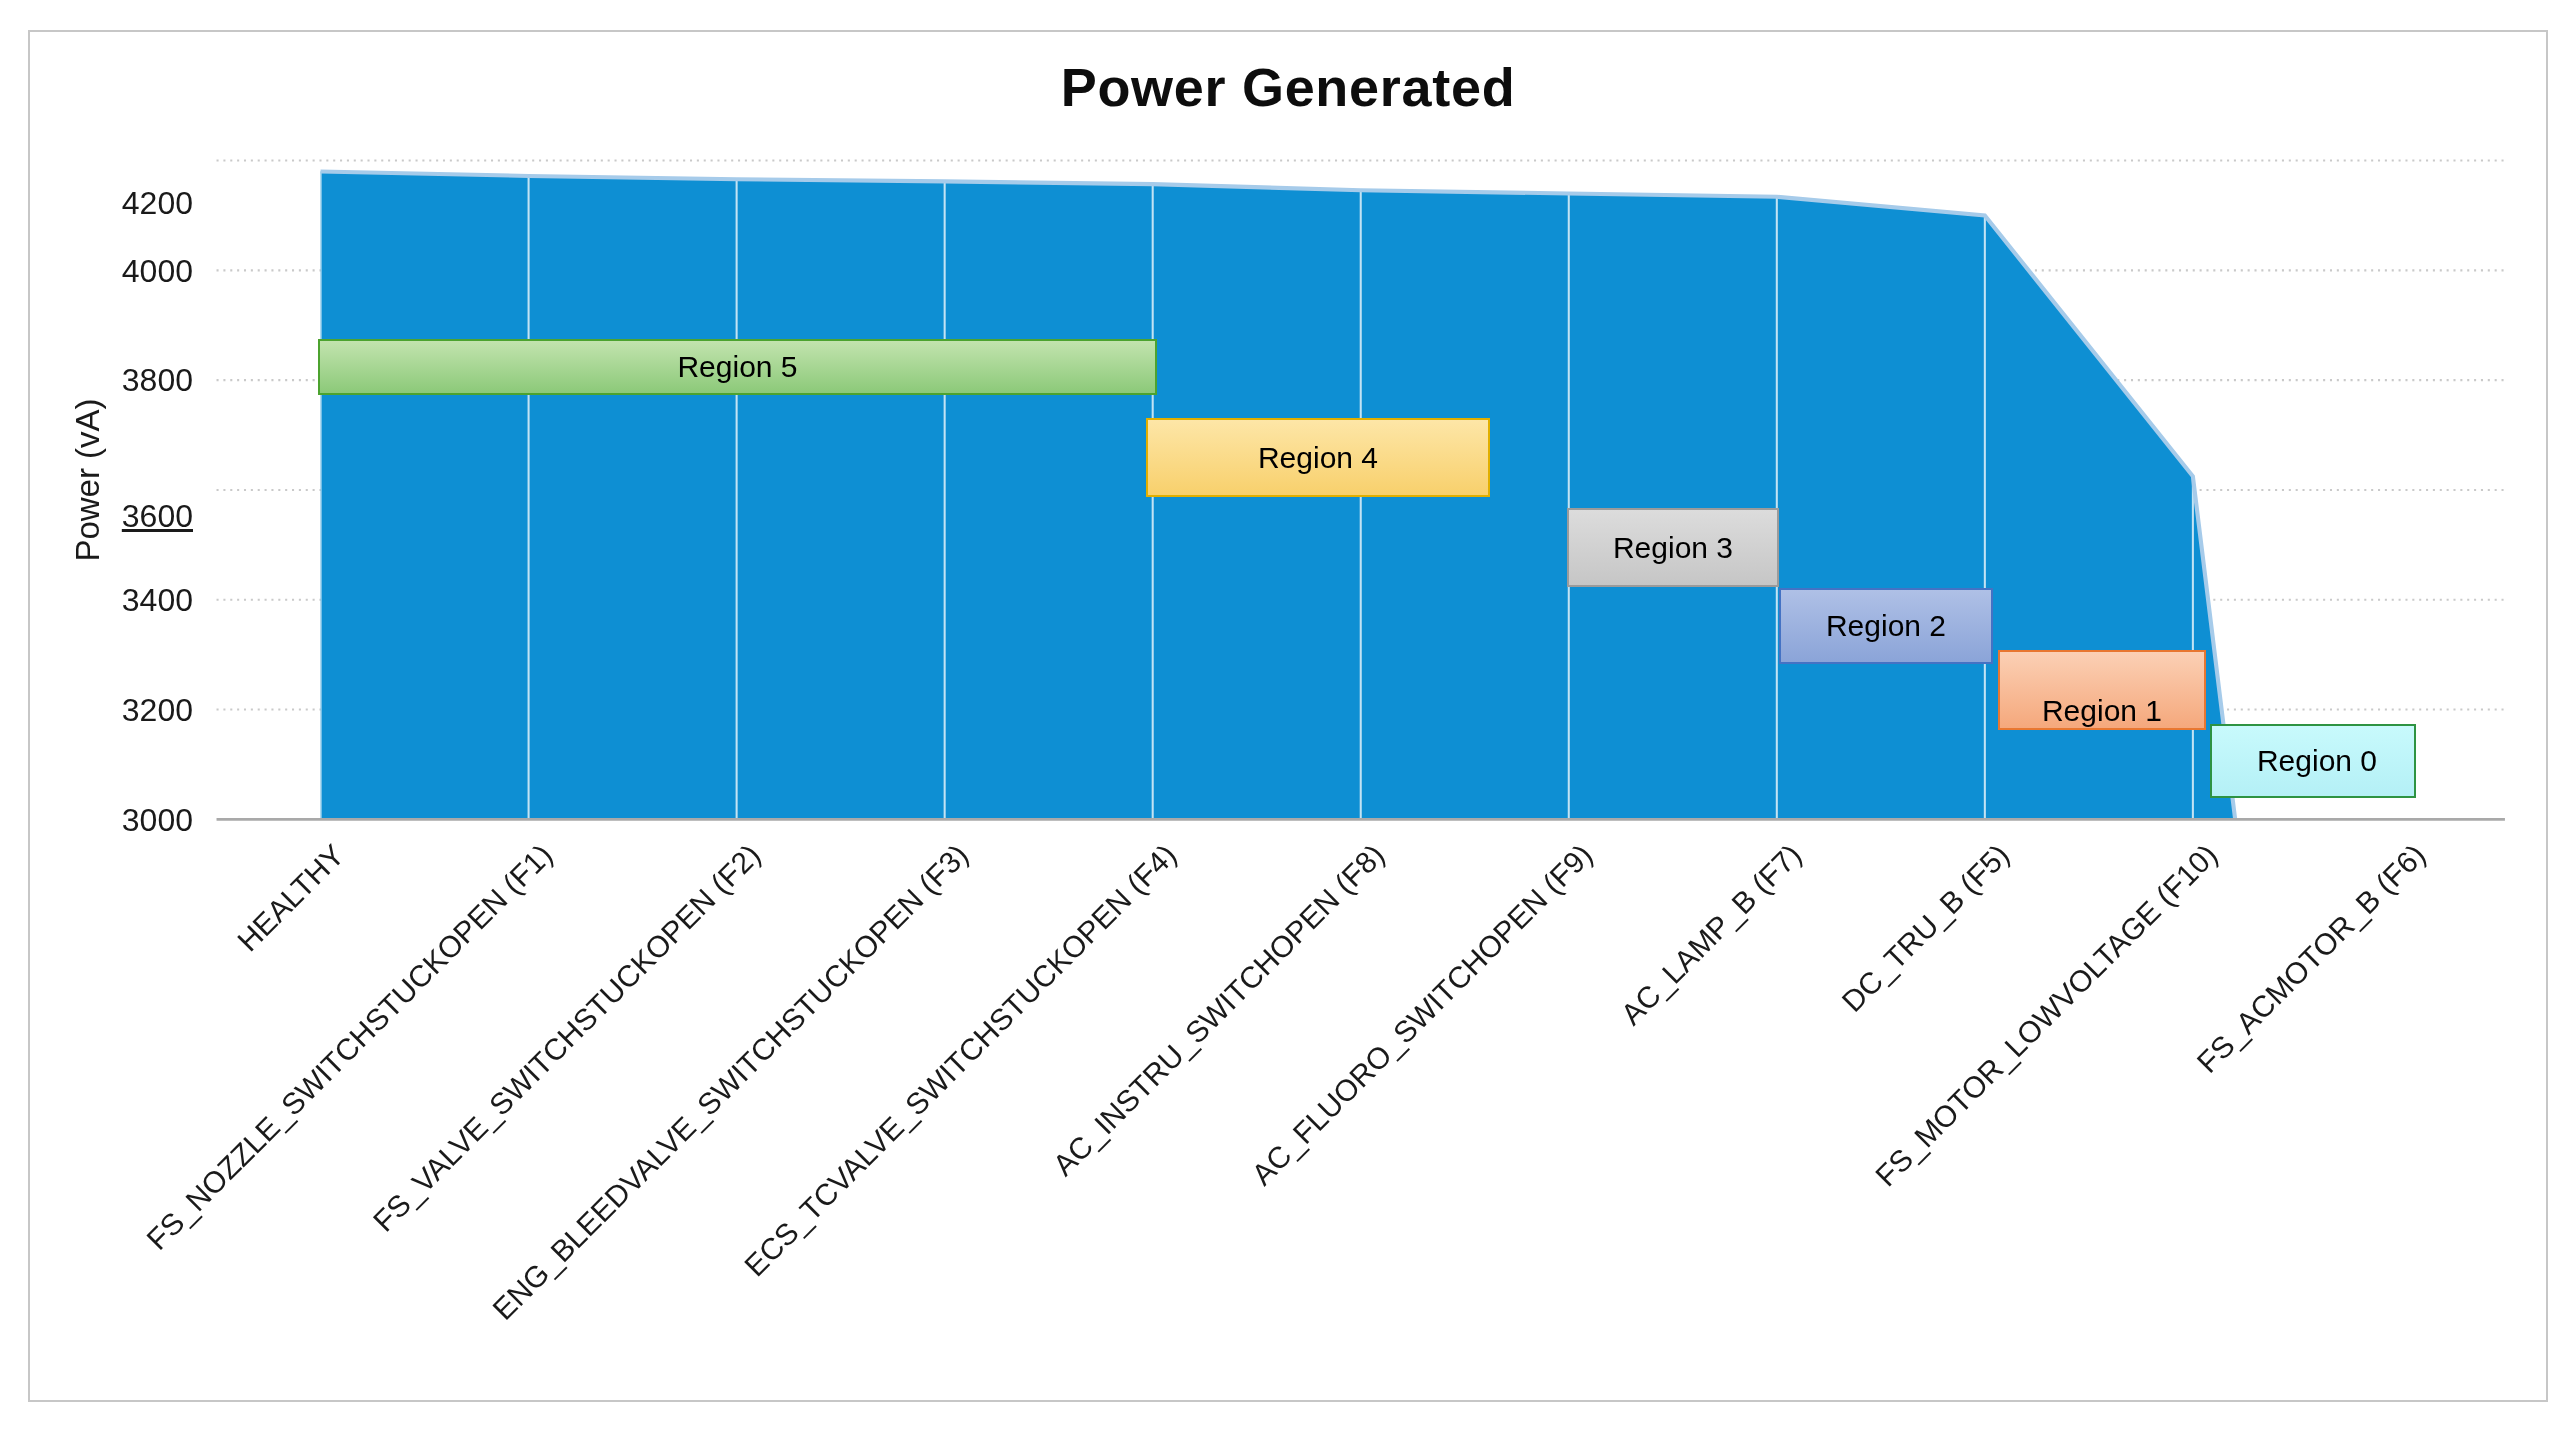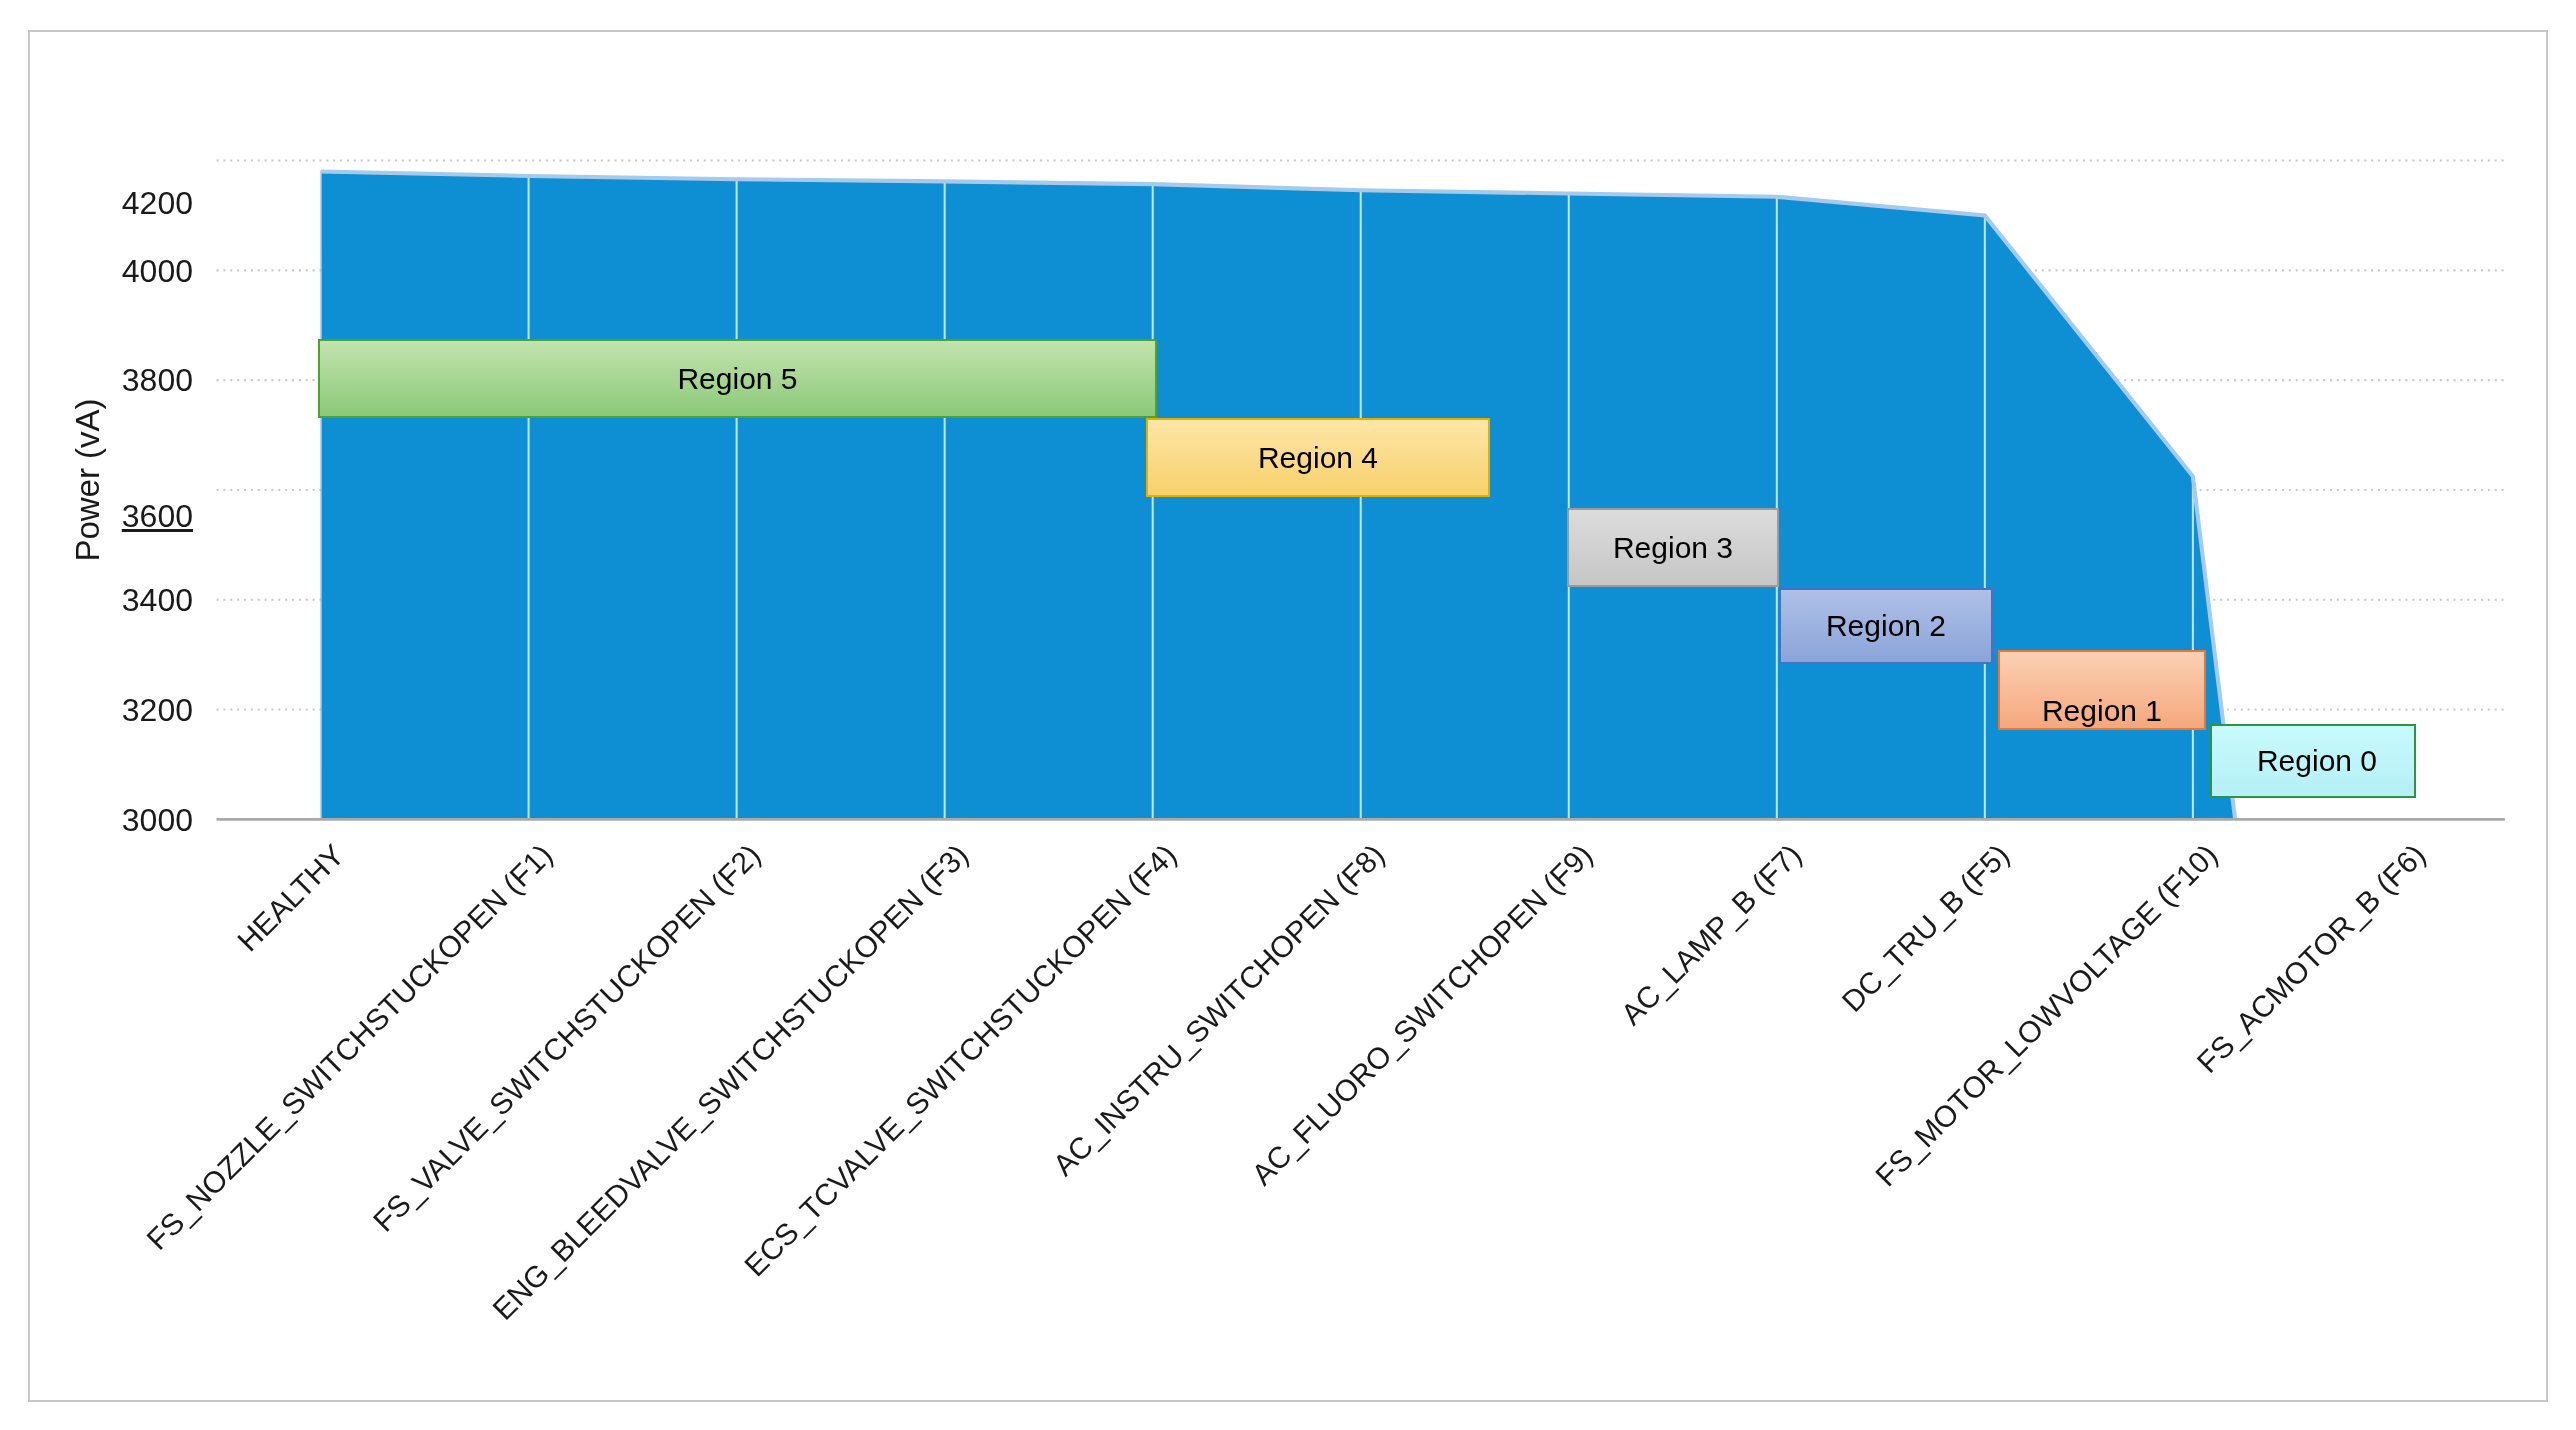--- a/index.html
+++ b/index.html
@@ -34,20 +34,21 @@
     align-items:center; justify-content:center;
   }
   .region-box span{ font-size:30px; color:#000; white-space:nowrap; }
 </style>
 </head>
 <body>
 
 <div id="canvas">
   <div id="frame"></div>
 
+  <div id="chart-title">Power Generated</div>
 
   <div id="y-axis-title">Power (vA)</div>
 
   <svg id="chart-svg" width="2576" height="1430" viewBox="0 0 3753 2084">
       <defs>
         <clipPath id="plotClip">
           <rect x="315" y="234" width="3335" height="960"></rect>
         </clipPath>
         <clipPath id="areaClip">
           <path d="M466.6,1194 L466.6,250.0 L769.8,256.4 L1073.0,261.2 L1376.1,264.4 L1679.3,268.4 L1982.5,277.2 L2285.7,282.0 L2588.9,286.8 L2892.0,314.0 L3195.2,694.0 L3498.4,3154.0 L3498.4,1194 Z"></path>
@@ -91,21 +92,21 @@
       <div class="x-tick-label" style="left: 954px; top: 835px;">ENG_BLEEDVALVE_SWITCHSTUCKOPEN (F3)</div>
       <div class="x-tick-label" style="left: 1162px; top: 835px;">ECS_TCVALVE_SWITCHSTUCKOPEN (F4)</div>
       <div class="x-tick-label" style="left: 1370px; top: 835px;">AC_INSTRU_SWITCHOPEN (F8)</div>
       <div class="x-tick-label" style="left: 1578px; top: 835px;">AC_FLUORO_SWITCHOPEN (F9)</div>
       <div class="x-tick-label" style="left: 1787px; top: 835px;">AC_LAMP_B (F7)</div>
       <div class="x-tick-label" style="left: 1995px; top: 835px;">DC_TRU_B (F5)</div>
       <div class="x-tick-label" style="left: 2203px; top: 835px;">FS_MOTOR_LOWVOLTAGE (F10)</div>
       <div class="x-tick-label" style="left: 2411px; top: 835px;">FS_ACMOTOR_B (F6)</div>
     </div>
   <div id="region-layer">
-      <div class="region-box" style="left: 318px; top: 339px; width: 839px; height: 79px; background: linear-gradient(rgb(194, 227, 174), rgb(140, 201, 121)); border: 2.1px solid rgb(76, 163, 47);">
+      <div class="region-box" style="left: 318px; top: 339px; width: 839px; height: 56px; background: linear-gradient(rgb(194, 227, 174), rgb(140, 201, 121)); border: 2.1px solid rgb(76, 163, 47);">
         <span>Region 5</span>
       </div>
       <div class="region-box" style="left: 1146px; top: 418px; width: 344px; height: 79px; background: linear-gradient(rgb(253, 230, 167), rgb(248, 208, 108)); border: 2.1px solid rgb(225, 175, 0);">
         <span>Region 4</span>
       </div>
       <div class="region-box" style="left: 1567px; top: 508px; width: 212px; height: 79px; background: linear-gradient(rgb(220, 220, 220), rgb(198, 198, 198)); border: 2.1px solid rgb(155, 155, 155);">
         <span>Region 3</span>
       </div>
       <div class="region-box" style="left: 1779px; top: 588px; width: 214px; height: 76px; background: linear-gradient(rgb(175, 192, 230), rgb(139, 164, 216)); border: 2.1px solid rgb(68, 114, 196);">
         <span>Region 2</span>

